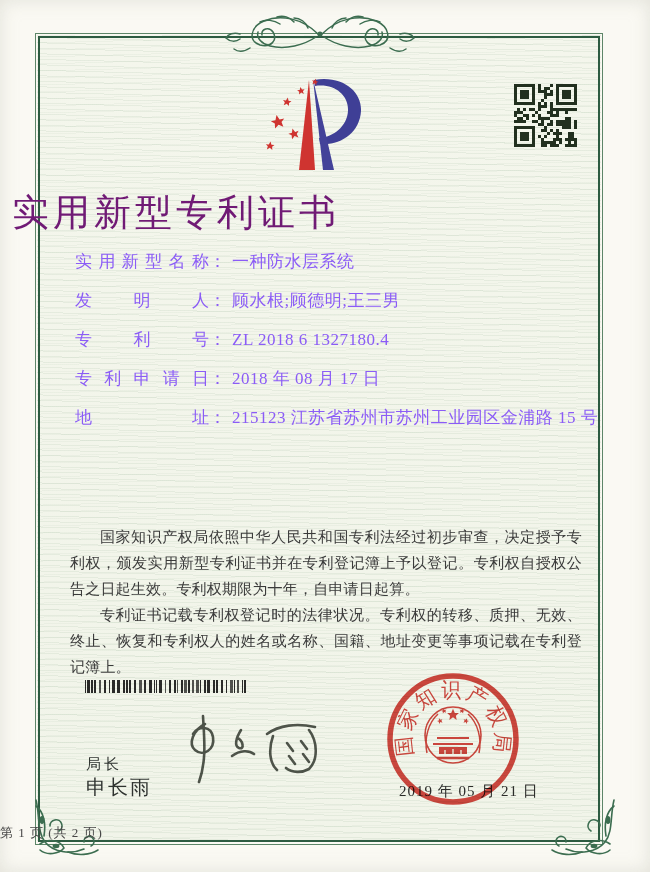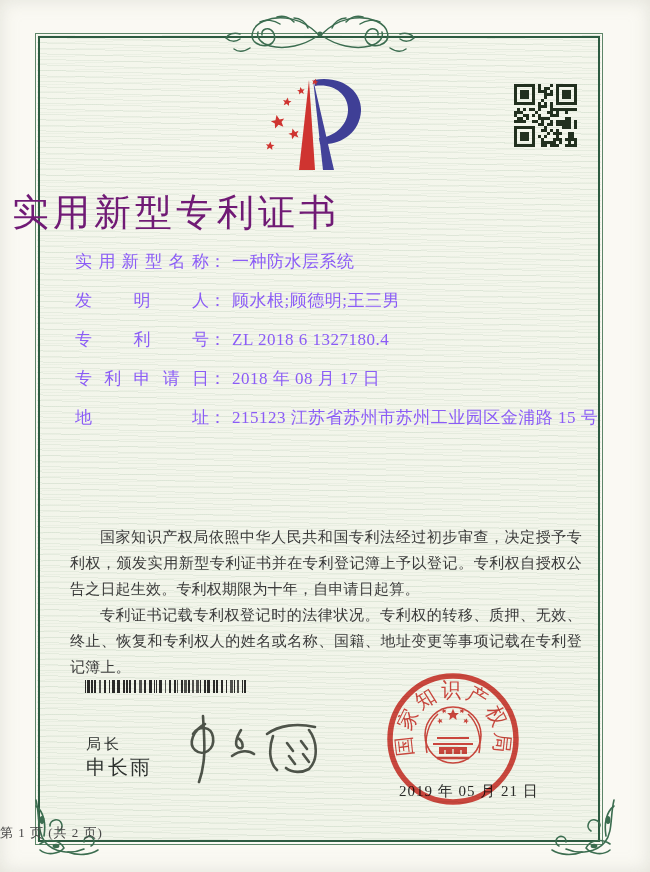--- a/index.html
+++ b/index.html
@@ -41,21 +41,21 @@
   .glabel{display:inline-block;width:96px;text-align:justify;text-align-last:justify;vertical-align:top;}
   .colon{display:inline-block;margin-right:6px;}
   .fvalue{letter-spacing:.5px;}
   .gpair2{margin-left:12px;}
   .body-text{
     position:absolute;left:70px;top:524px;width:512px;
     font-size:15px;line-height:26px;letter-spacing:.2px;color:#3a3a3a;text-align:justify;
   }
   .body-text p{margin:0;text-indent:2em;}
   .barcode{position:absolute;left:85px;top:680px;width:162px;height:13px;mix-blend-mode:multiply;}
-  .signer{position:absolute;left:86px;top:735px;color:#2f3330;}
+  .signer{position:absolute;left:86px;top:755px;color:#2f3330;}
   .signer .t{font-size:15px;letter-spacing:3px;}
   .signer .n{font-size:20px;letter-spacing:2px;}
   .signature{position:absolute;left:175px;top:710px;width:165px;height:80px;mix-blend-mode:multiply;}
   .seal{position:absolute;left:373px;top:661px;width:160px;height:160px;opacity:.93;mix-blend-mode:multiply;z-index:2;}
   .seal-date{
     position:absolute;left:399px;top:782px;font-size:15px;letter-spacing:1px;color:#2e2e2e;
     z-index:3;mix-blend-mode:multiply;
   }
   .footer{
     position:absolute;left:0;right:0;top:824px;text-align:left;

